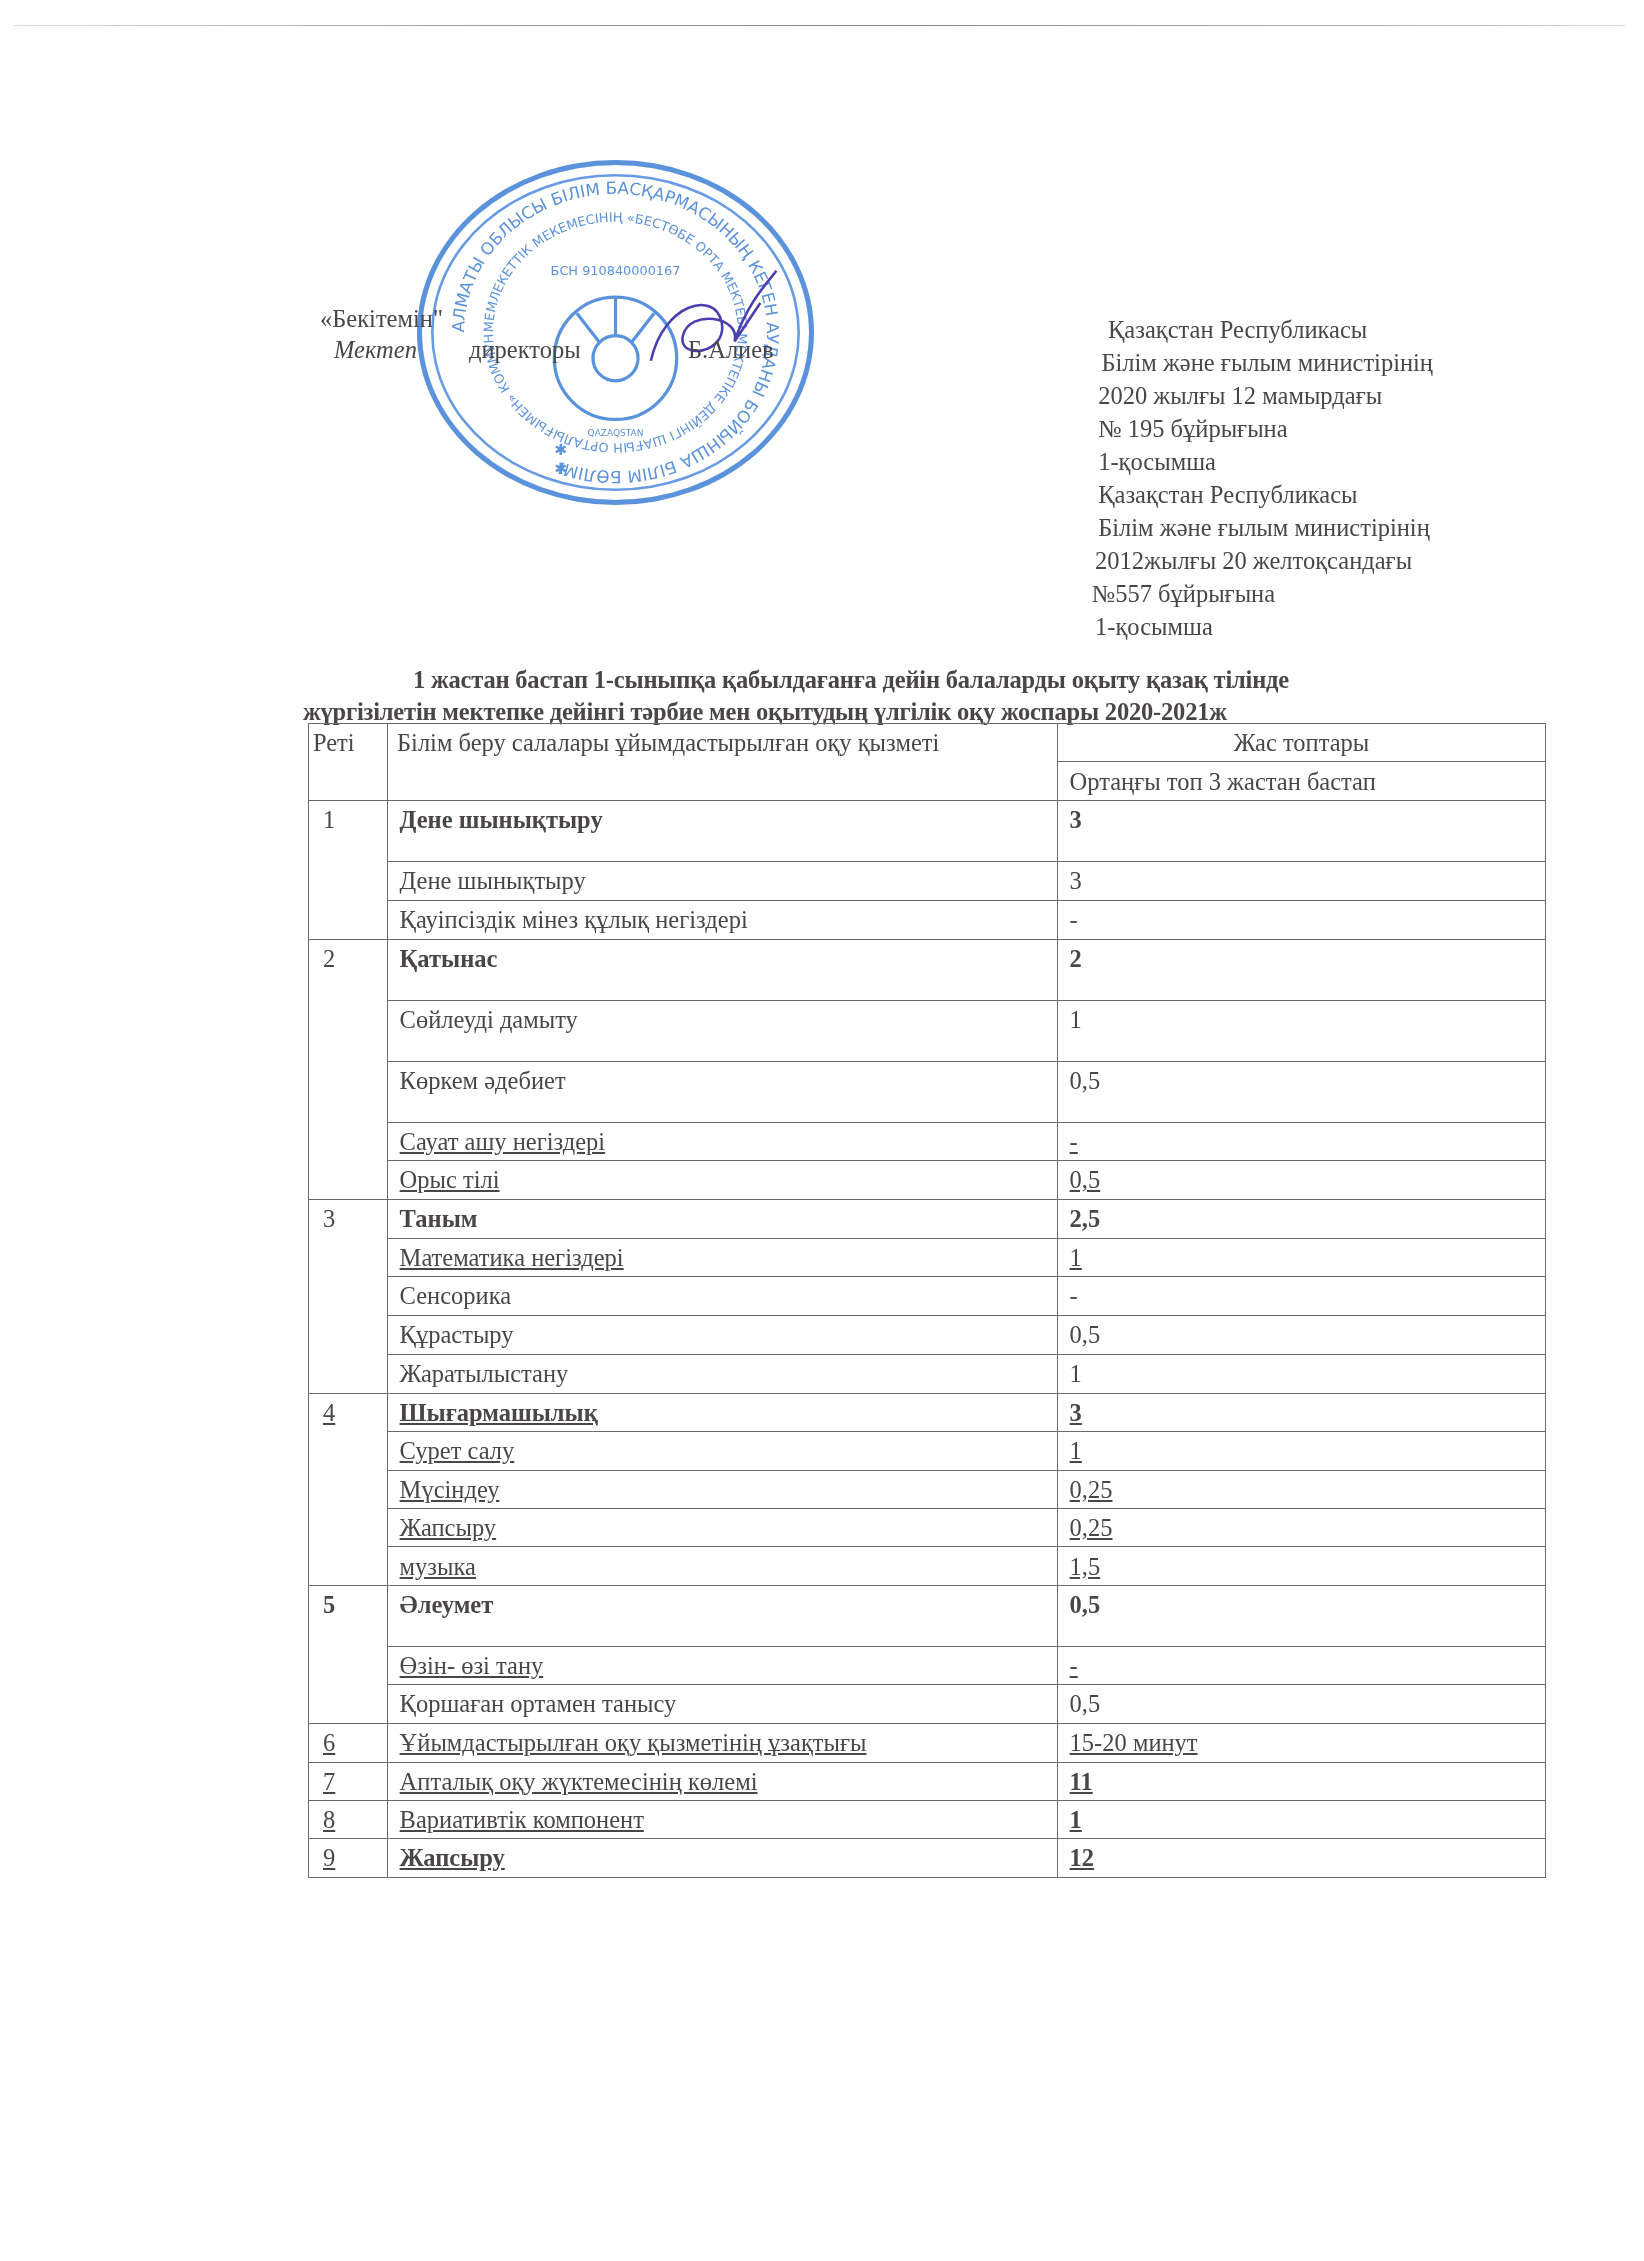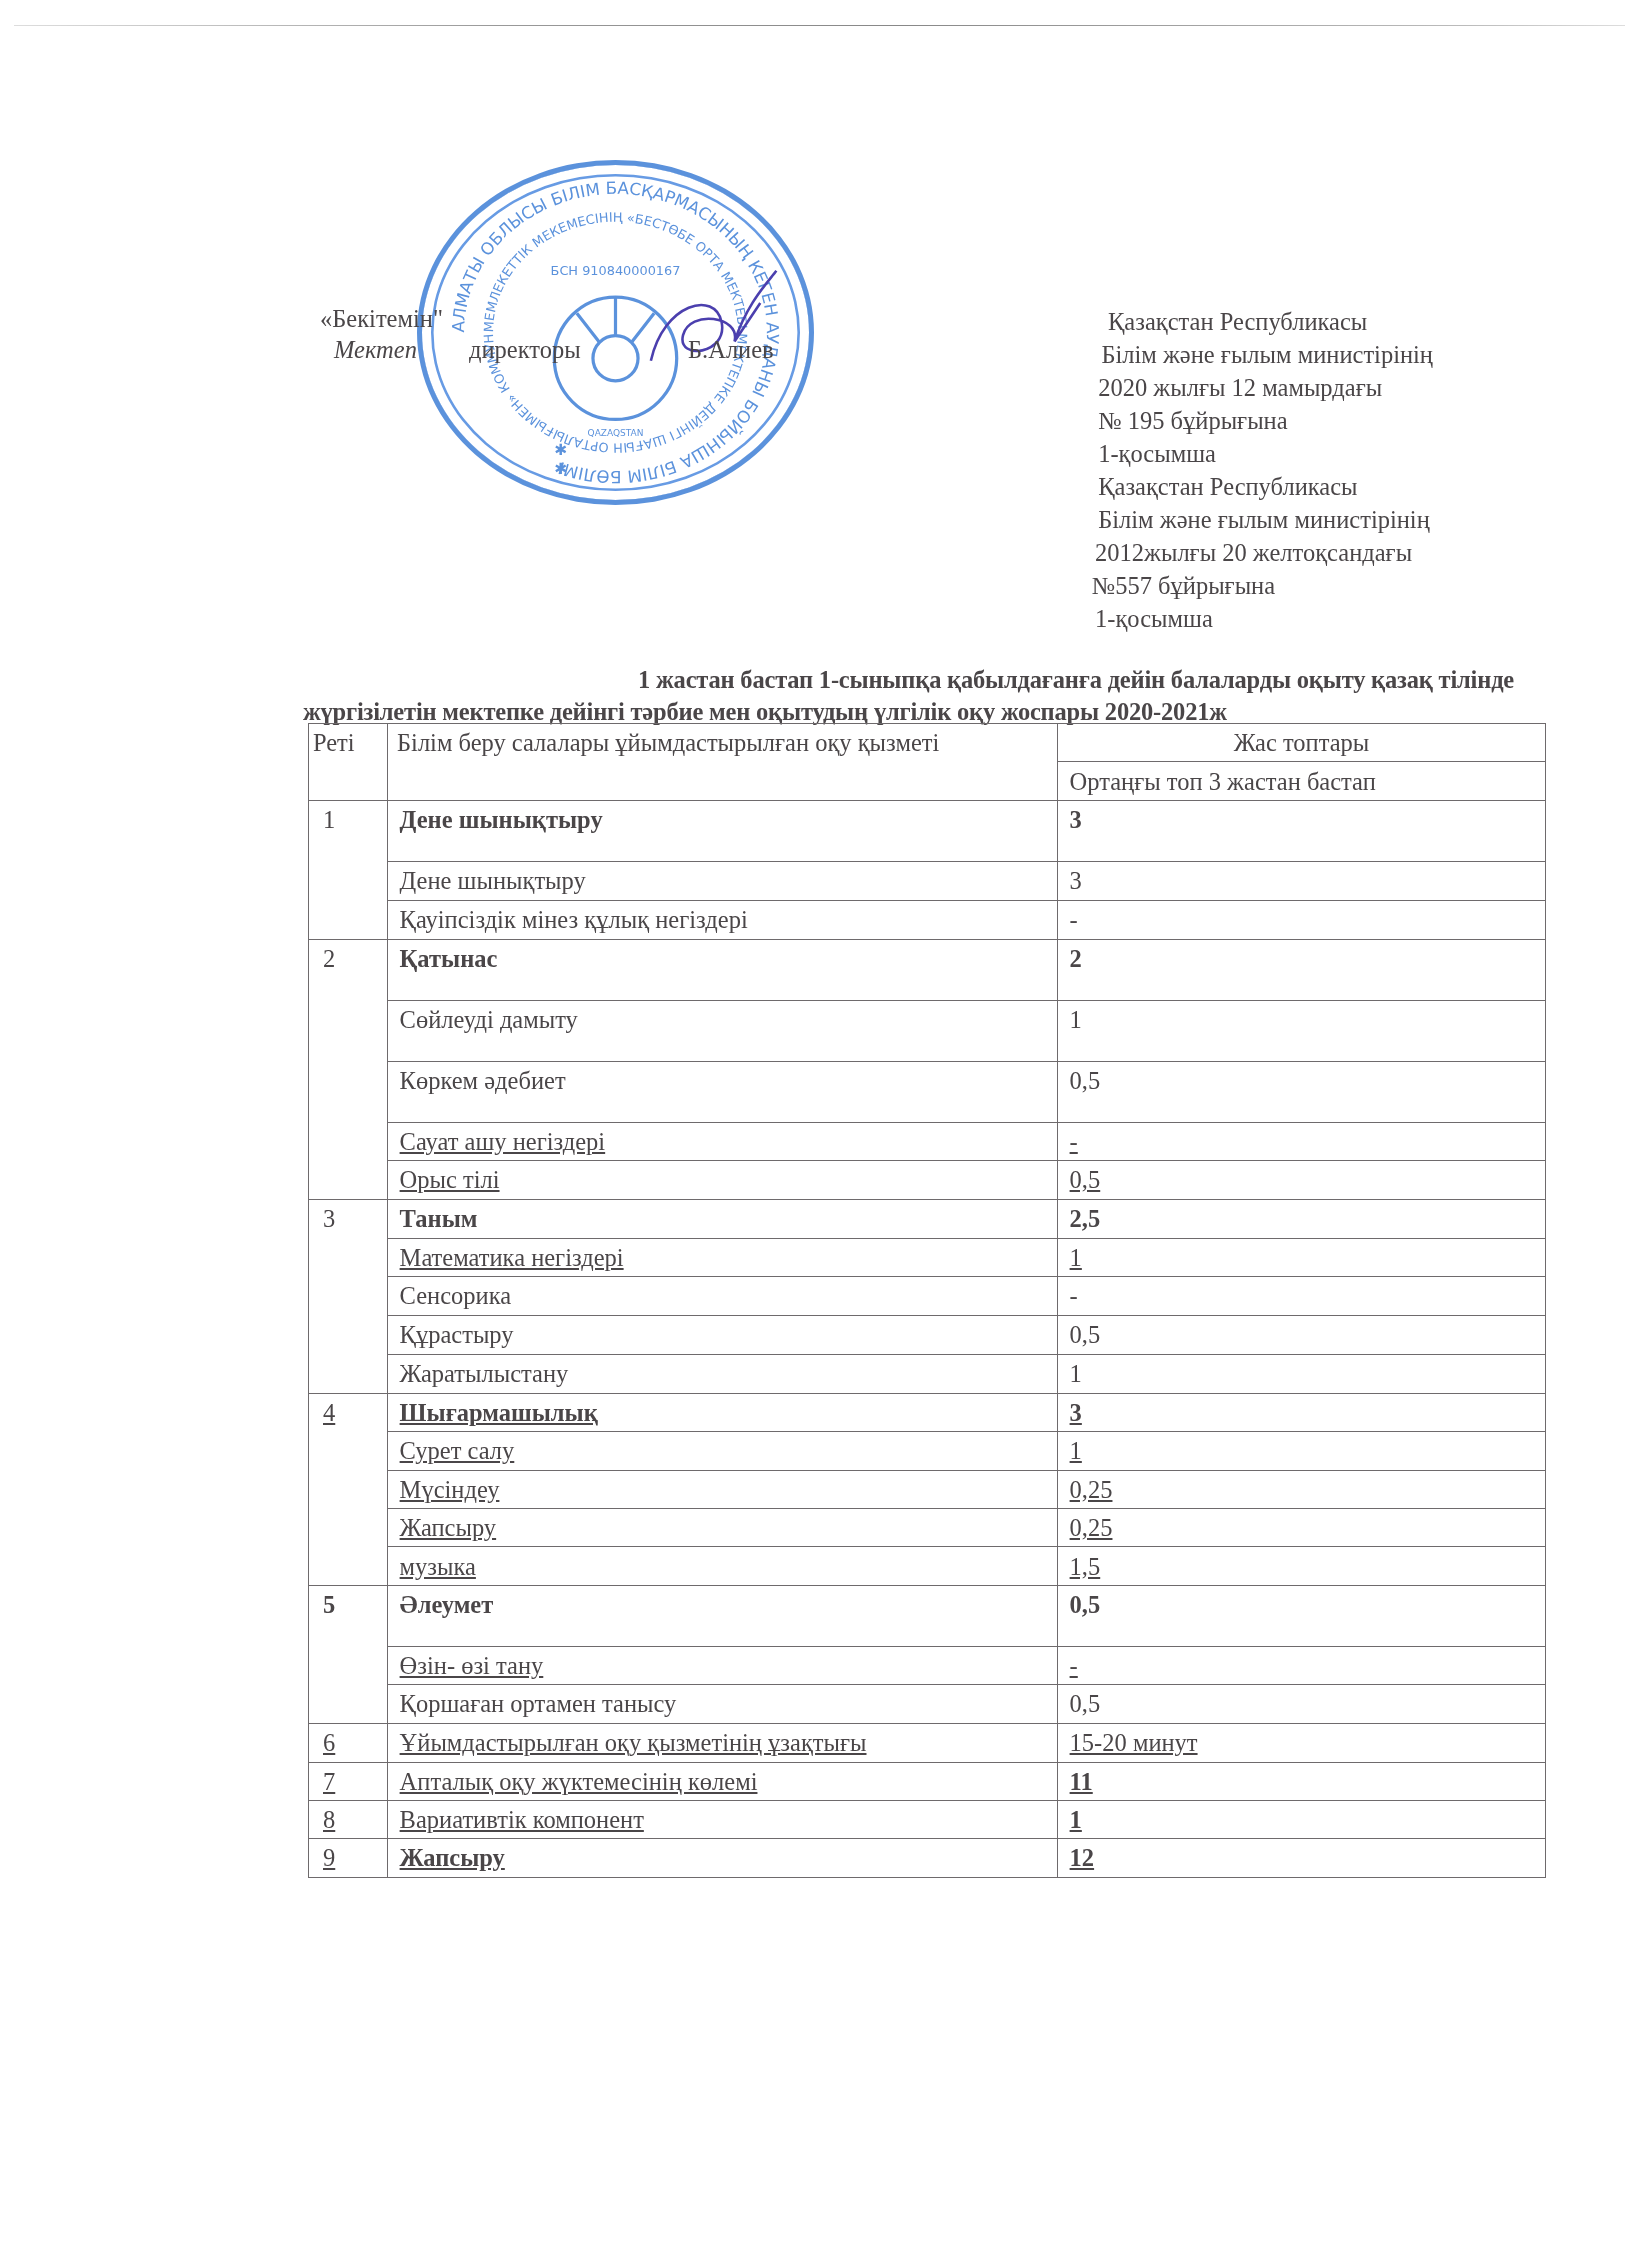--- a/index.html
+++ b/index.html
@@ -6,24 +6,24 @@
   body { width: 1644px; height: 2261px; position: relative; overflow: hidden;
          font-family: "Liberation Serif", "DejaVu Serif", serif; color: #4a4648; }
   .top-rule { position: absolute; left: 14px; top: 24.5px; width: 1611px; height: 1.9px;
               background: linear-gradient(90deg, #ddd, #999 30%, #888 55%, #bbb 90%, #ddd); }
   .stamp { position: absolute; left: 417px; top: 160px; width: 387px; height: 335px; border-radius: 50%;
            border: 5.8px solid #3f7fd6; box-shadow: inset 0 0 0 9px #fff, inset 0 0 0 11.6px #4d8ae0; opacity: .85; }
   .stamp-ring-text { position: absolute; left: 0; top: 0; width: 100%; height: 100%; }
   .signature { position: absolute; left: 638px; top: 264px; width: 148px; height: 110px; }
   .approve-block { position: absolute; left: 320px; top: 303px; font-size: 24.5px; line-height: 31px; }
   .approve-block .l2 { display: flex; gap: 0; }
-  .ref-block { position: absolute; left: 1095px; top: 305px; font-size: 24.5px; line-height: 33px; }
+  .ref-block { position: absolute; left: 1095px; top: 313px; font-size: 24.5px; line-height: 33px; }
   .title { position: absolute; left: 303px; top: 664px; width: 1211px; font-weight: bold; font-size: 24.5px;
            line-height: 32px; letter-spacing: -0.2px; }
-  .title .l1 { padding-left: 110px; text-align: right; }
+  .title .l1 { padding-left: 110px; }
   table { position: absolute; left: 308px; top: 723px; width: 1237px; border-collapse: collapse;
           font-size: 24.5px; table-layout: fixed; }
   td { border: 1.9px solid #6e6a6c; vertical-align: top; padding: 5.2px 11.6px; line-height: 27px; }
   col.c1 { width: 79px; } col.c2 { width: 670px; } col.c3 { width: 488px; }
   td.num { padding-left: 14px; }
   .b { font-weight: bold; }
   .tall { height: 61px; } .med { height: 39px; } .short { height: 24.5px; text-decoration: underline; }
   .hdr-center { text-align: center; }
 </style>
 </head>

